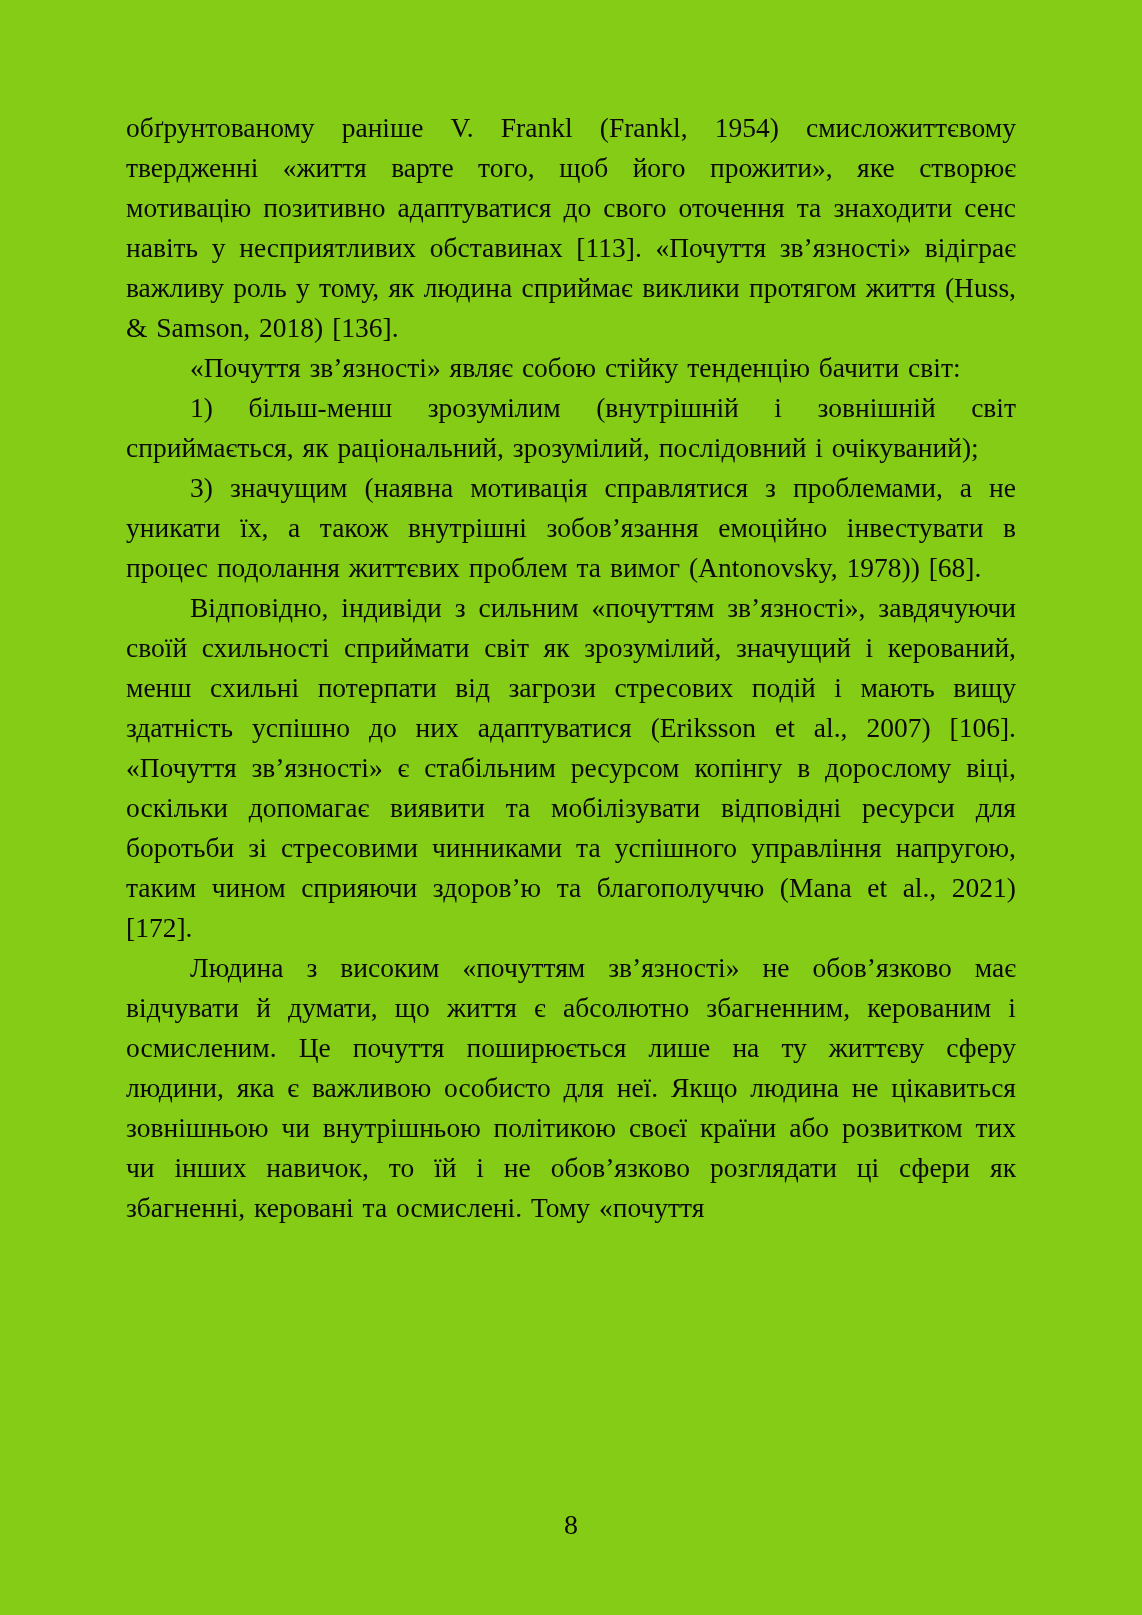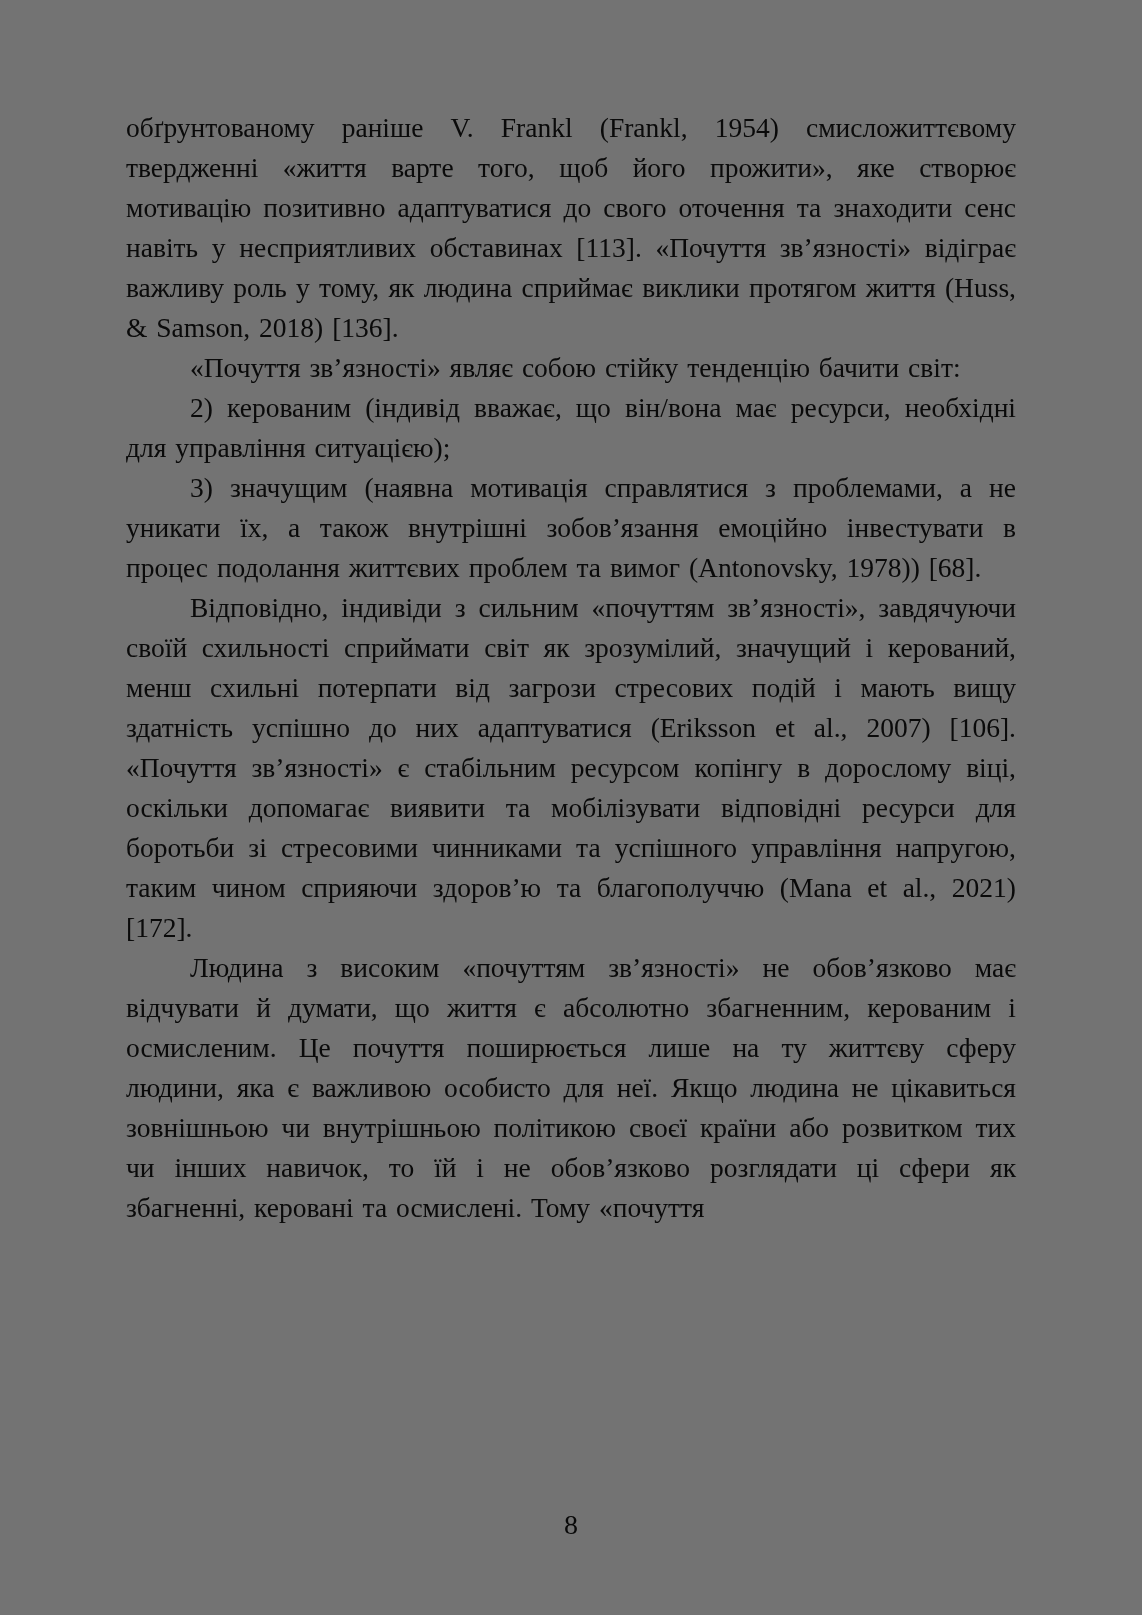--- a/index.html
+++ b/index.html
@@ -4,21 +4,21 @@
 <style>
   html, body {
     margin: 0;
     padding: 0;
     background: #ffffff;
   }
   .page {
     position: relative;
     width: 1142px;
     height: 1615px;
-    background: #737373;
+    background: #84cc16;
     overflow: hidden;
     font-family: "Liberation Serif", "DejaVu Serif", serif;
     color: #000000;
   }
   .content {
     position: absolute;
     top: 108px;
     left: 126px;
     width: 890px;
   }
@@ -46,19 +46,19 @@
     color: #0a0a0a;
   }
 </style>
 </head>
 <body>
 
 <div class="page">
   <div class="content" id="paragraph-container">
       <p class="no-indent">обґрунтованому раніше V. Frankl (Frankl, 1954) смисложиттєвому твердженні «життя варте того, щоб його прожити», яке створює мотивацію позитивно адаптуватися до свого оточення та знаходити сенс навіть у несприятливих обставинах [113]. «Почуття зв’язності» відіграє важливу роль у тому, як людина сприймає виклики протягом життя (Huss, &amp; Samson, 2018) [136].</p>
       <p class="indent">«Почуття зв’язності» являє собою стійку тенденцію бачити світ:</p>
-      <p class="indent">2) керованим (індивід вважає, що він/вона має ресурси, необхідні для управління ситуацією);</p>
+      <p class="indent">1) більш-менш зрозумілим (внутрішній і зовнішній світ сприймається, як раціональний, зрозумілий, послідовний і очікуваний);</p>
       <p class="indent">3) значущим (наявна мотивація справлятися з проблемами, а не уникати їх, а також внутрішні зобов’язання емоційно інвестувати в процес подолання життєвих проблем та вимог (Antonovsky, 1978)) [68].</p>
       <p class="indent">Відповідно, індивіди з сильним «почуттям зв’язності», завдячуючи своїй схильності сприймати світ як зрозумілий, значущий і керований, менш схильні потерпати від загрози стресових подій і мають вищу здатність успішно до них адаптуватися (Eriksson et al., 2007) [106]. «Почуття зв’язності» є стабільним ресурсом копінгу в дорослому віці, оскільки допомагає виявити та мобілізувати відповідні ресурси для боротьби зі стресовими чинниками та успішного управління напругою, таким чином сприяючи здоров’ю та благополуччю (Mana et al., 2021) [172].</p>
       <p class="indent">Людина з високим «почуттям зв’язності» не обов’язково має відчувати й думати, що життя є абсолютно збагненним, керованим і осмисленим. Це почуття поширюється лише на ту життєву сферу людини, яка є важливою особисто для неї. Якщо людина не цікавиться зовнішньою чи внутрішньою політикою своєї країни або розвитком тих чи інших навичок, то їй і не обов’язково розглядати ці сфери як збагненні, керовані та осмислені. Тому «почуття</p>
     </div>
   <div class="page-number">8</div>
 </div>
 
 </body></html>

